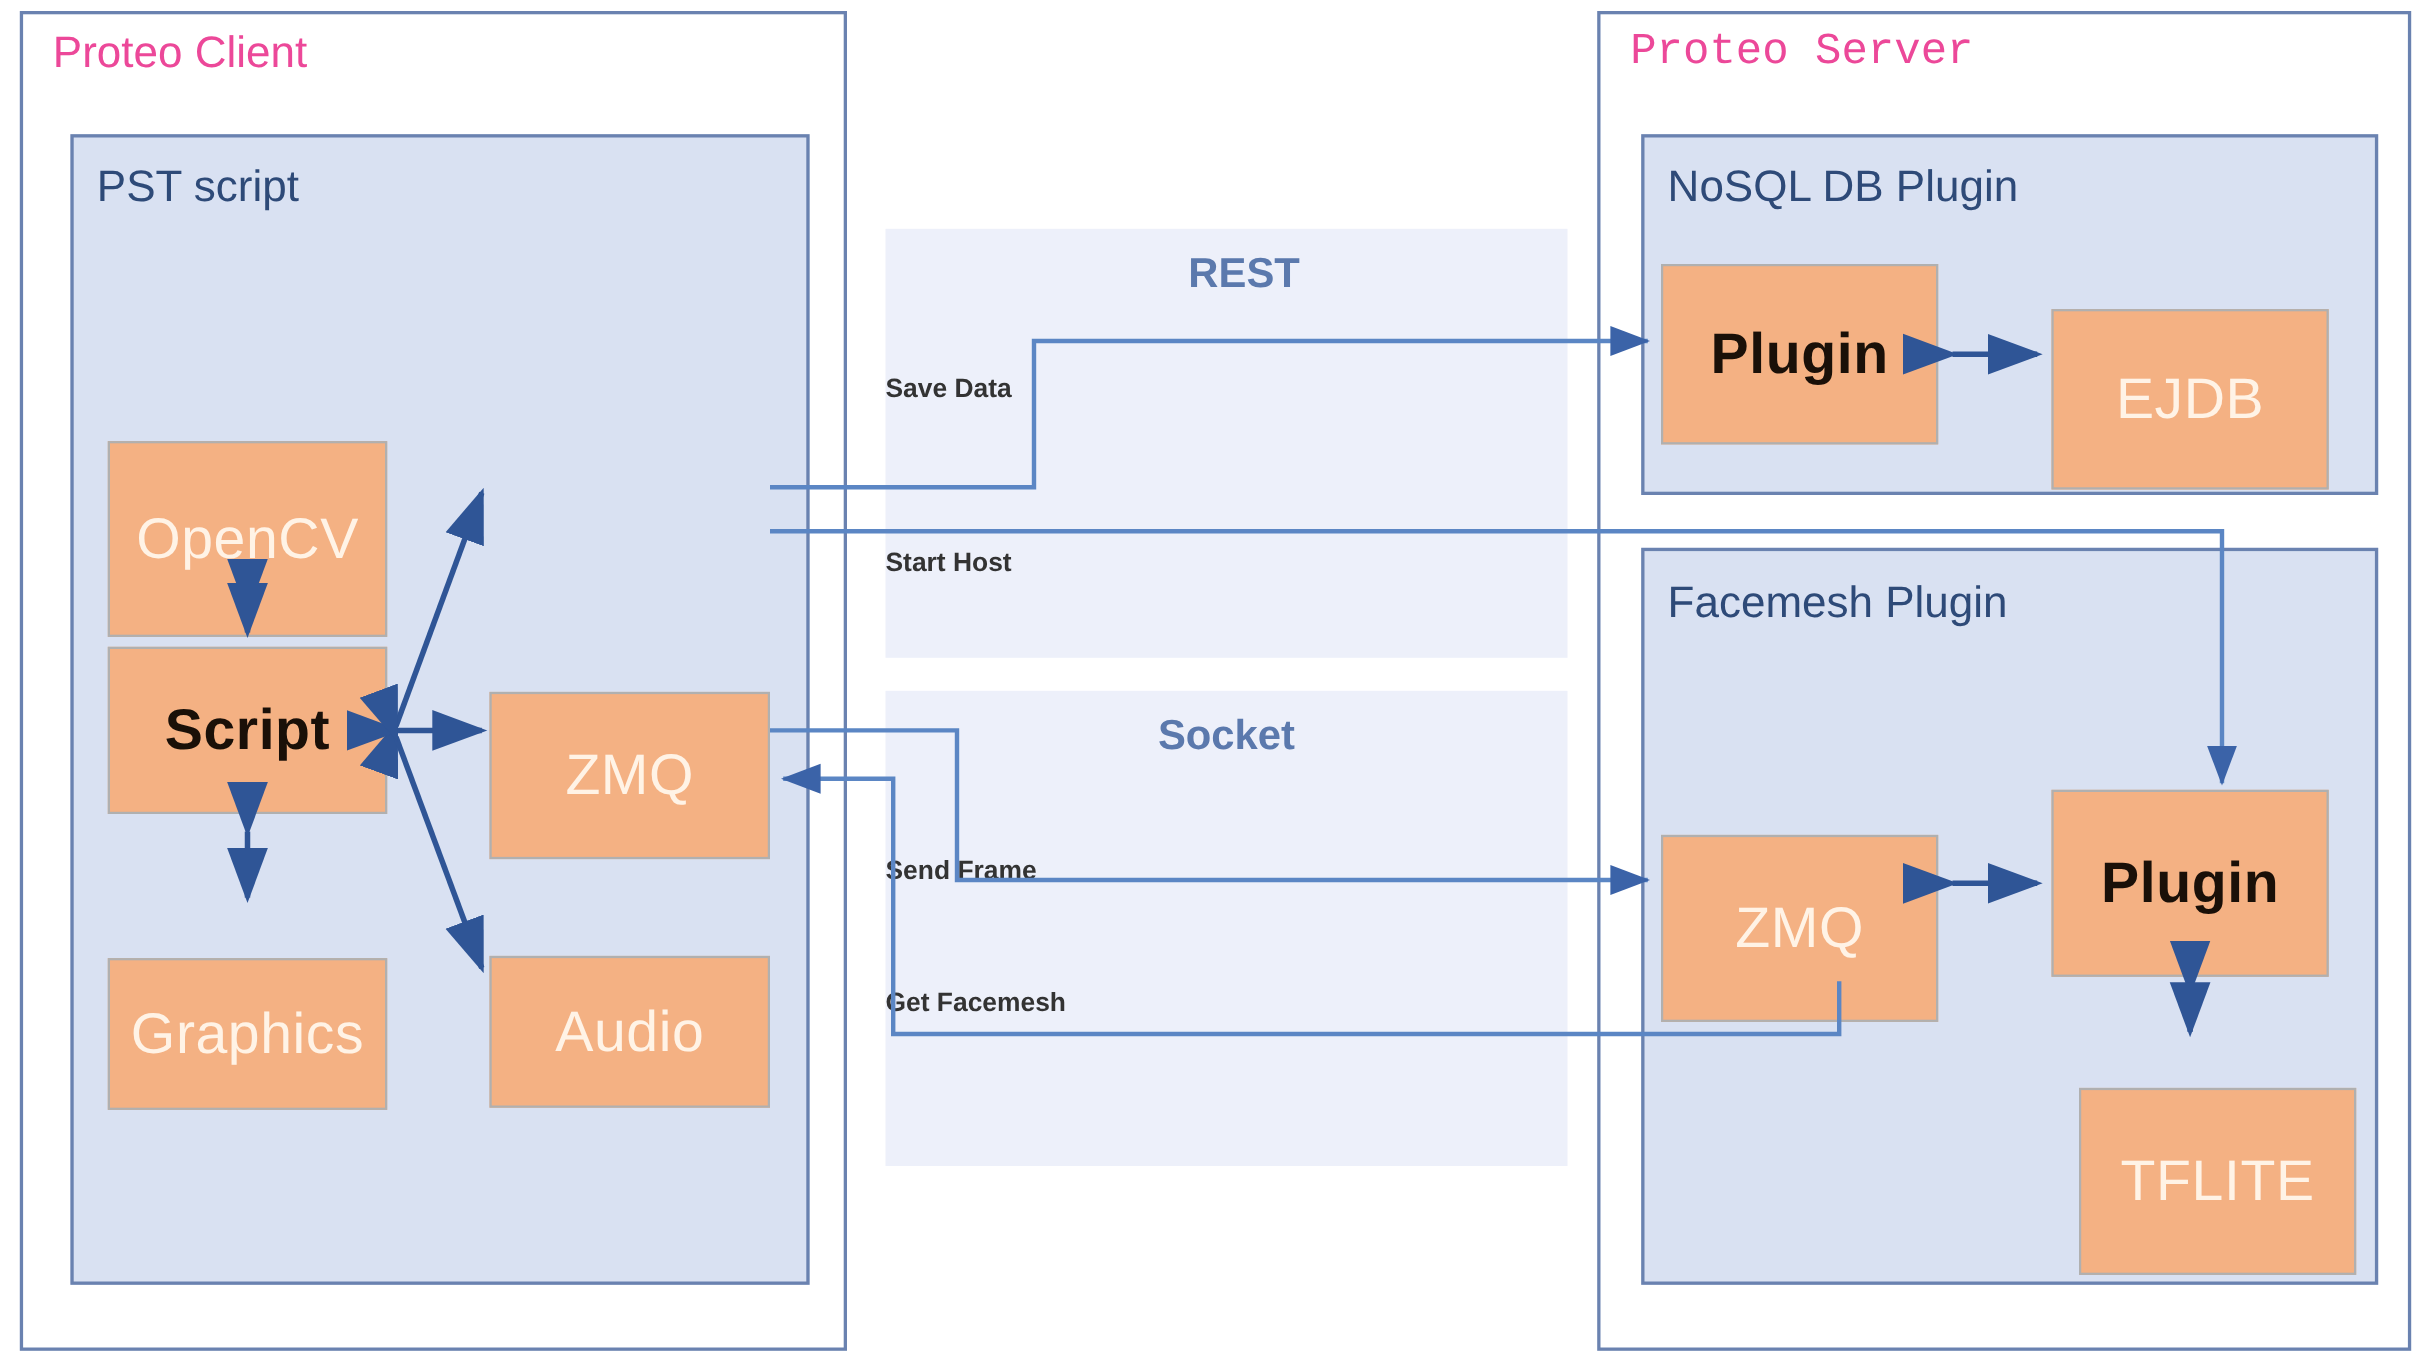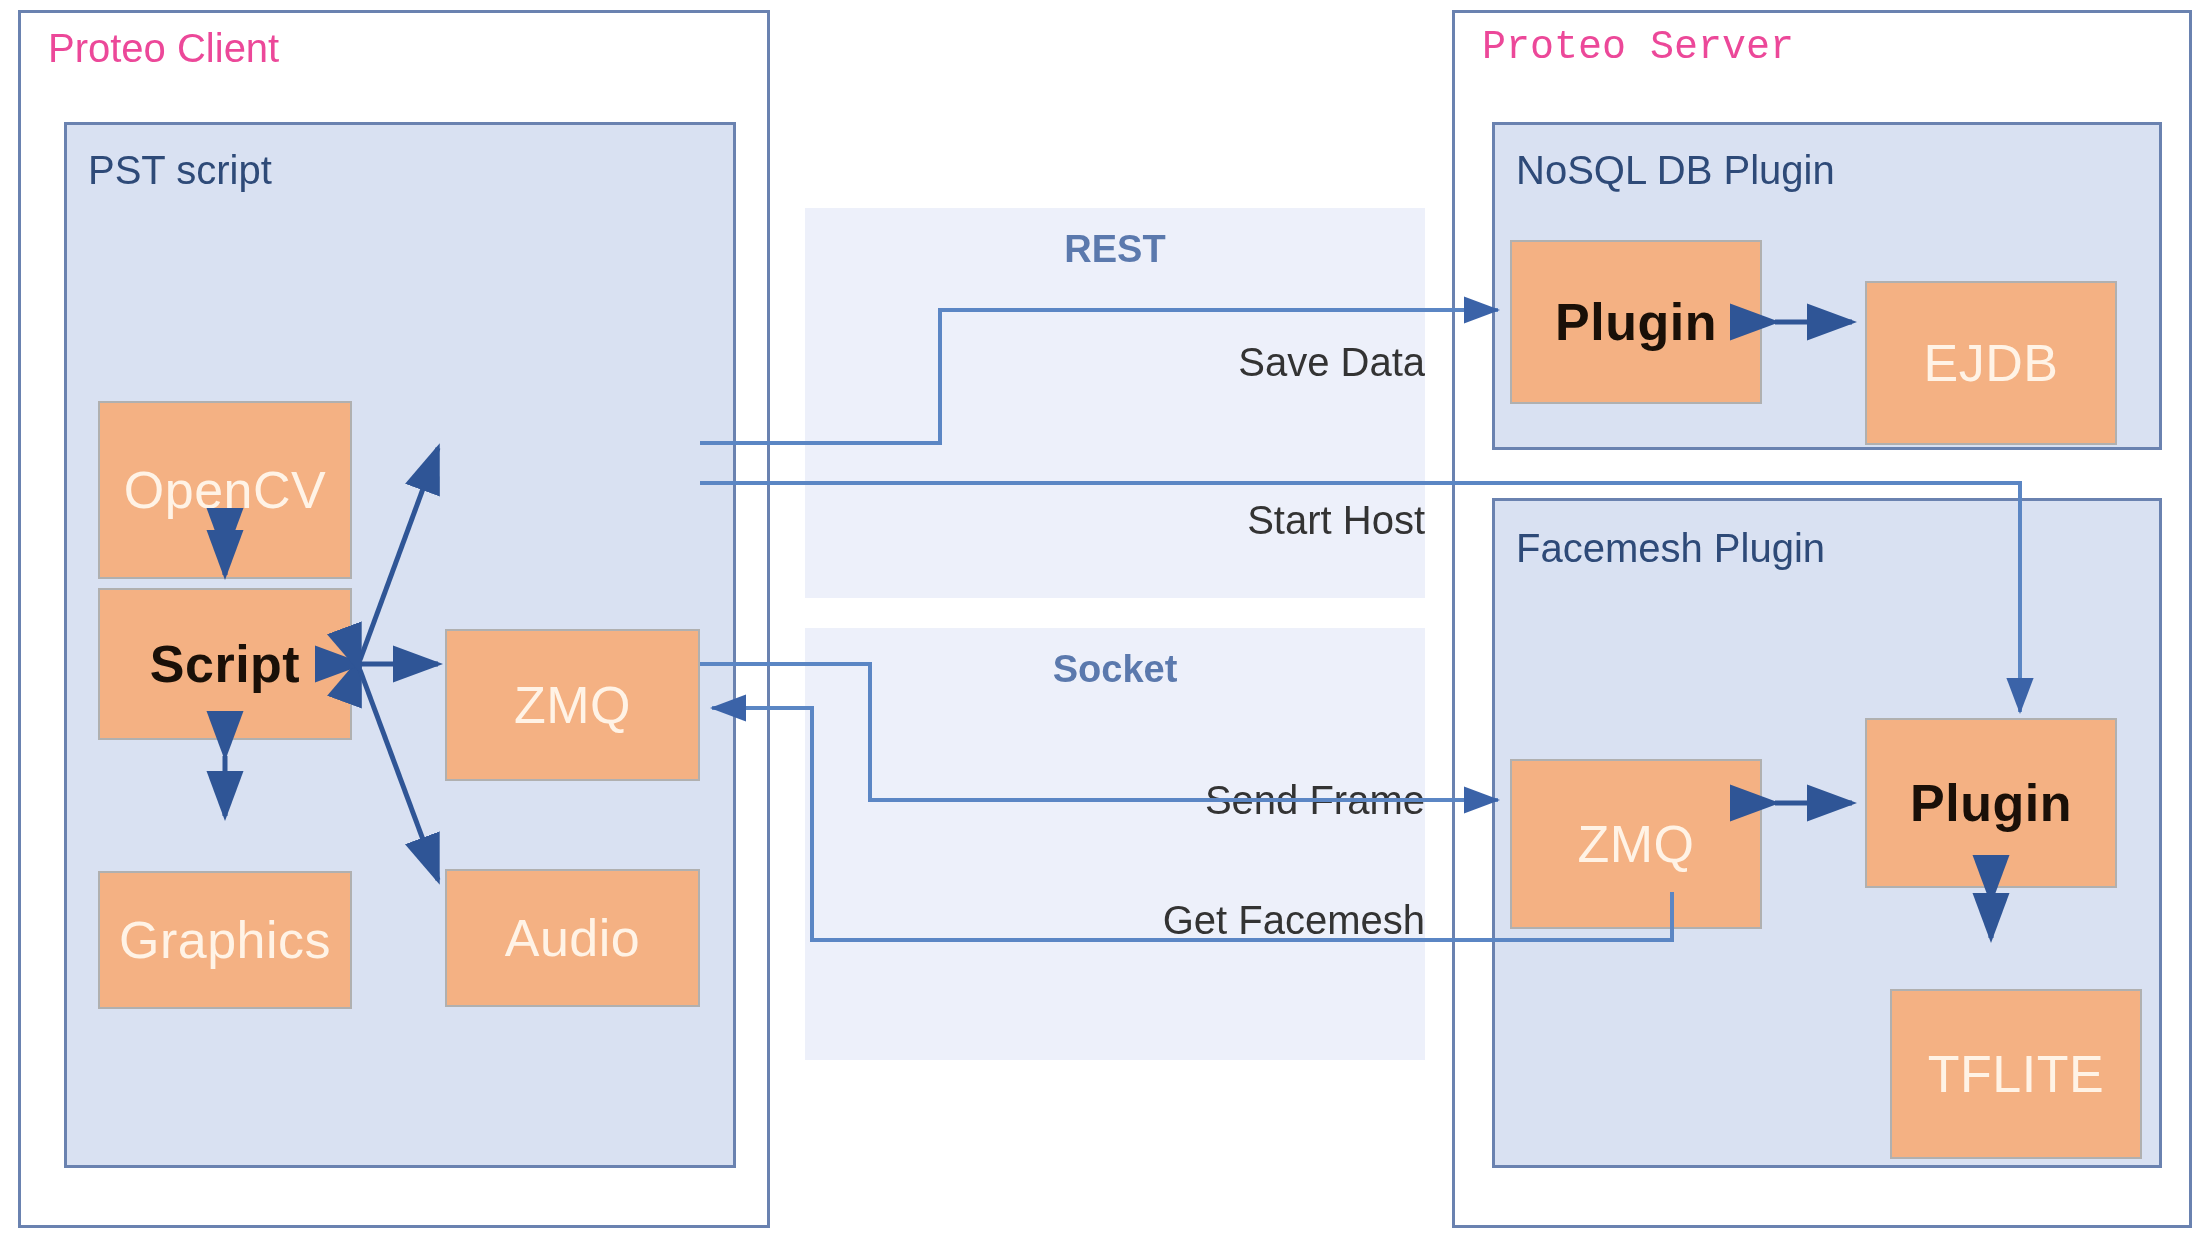--- a/index.html
+++ b/index.html
@@ -15,22 +15,22 @@
   .group-title{position:absolute;color:#2E4A78;font-size:40px;line-height:1;white-space:nowrap;}
 
   .node{position:absolute;background:#F4B183;border:2px solid #B0B0B0;box-sizing:border-box;
         display:flex;align-items:center;justify-content:center;
         font-size:52px;letter-spacing:.5px;}
   .node.light{color:#FFF3E6;margin-top:41px;}
   .node.dark{color:#1A1008;font-weight:600;}
 
   .band-title{position:absolute;color:#5B79AD;font-size:38px;white-space:nowrap;
               text-align:center;font-weight:600;}
-  .flow-label{position:absolute;color:#333333;font-size:40px;white-space:nowrap;
-              text-align:right;font-weight:400;}
+  .flow-label{position:absolute;color:#333333;font-size:24px;white-space:nowrap;
+              text-align:left;font-weight:700;}
 
   svg.wires{position:absolute;left:0;top:0;width:2200px;height:1236px;
             pointer-events:none;overflow:visible;}
 </style>
 </head>
 <body>
 
 <div id="stage">
 
   <div class="outer-box" style="left:18px;top:10px;width:752px;height:1218px;"></div>
@@ -40,21 +40,21 @@
   <div class="group-title" style="left:88px;top:150px;">PST script</div>
 
   <div class="node light" style="left:98px;top:360px;width:254px;height:178px;">OpenCV</div>
   <div class="node light" style="left:98px;top:830px;width:254px;height:138px;">Graphics</div>
   <div class="node dark" style="left:98px;top:588px;width:254px;height:152px;">Script</div>
 
   <div class="node light" style="left:445px;top:588px;width:255px;height:152px;">ZMQ</div>
   <div class="node light" style="left:445px;top:828px;width:255px;height:138px;">Audio</div>
 
   <div class="band" style="left:805px;top:208px;width:620px;height:390px;"></div>
-  <div class="band-title" style="left:805px;top:228px;width:620px;">REST</div>
+  <div class="band-title" style="left:805px;top:228px;width:620px;padding-left:16px;">REST</div>
   <div class="flow-label" style="left:805px;top:340px;width:620px;">Save Data</div>
   <div class="flow-label" style="left:805px;top:498px;width:620px;">Start Host</div>
 
   <div class="band" style="left:805px;top:628px;width:620px;height:432px;"></div>
   <div class="band-title" style="left:805px;top:648px;width:620px;">Socket</div>
   <div class="flow-label" style="left:805px;top:778px;width:620px;">Send Frame</div>
   <div class="flow-label" style="left:805px;top:898px;width:620px;">Get Facemesh</div>
 
   <div class="outer-box" style="left:1452px;top:10px;width:740px;height:1218px;"></div>
   <div class="outer-title" style="left:1482px;top:28px;font-family:Liberation Mono, monospace;">Proteo Server</div>

